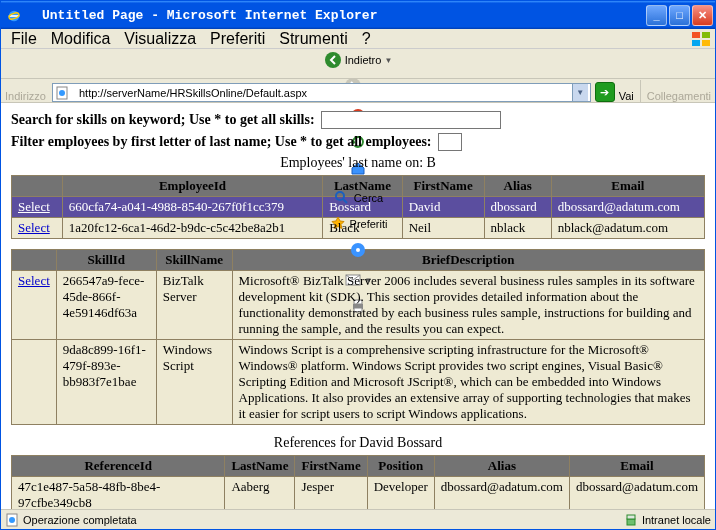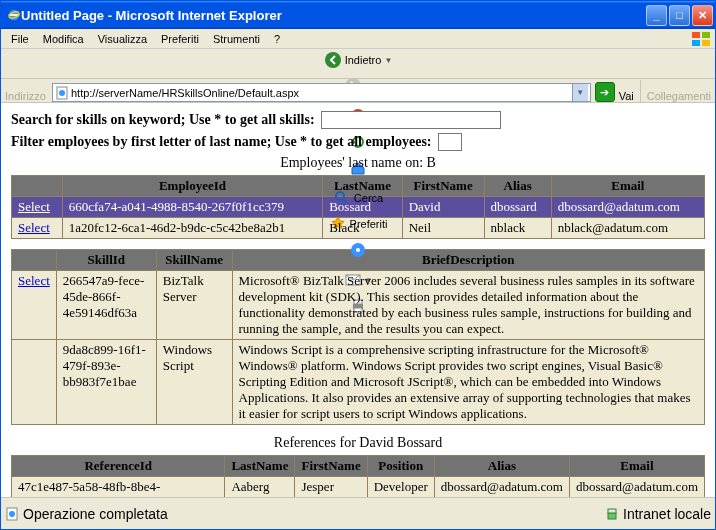--- a/index.html
+++ b/index.html
@@ -1,23 +1,23 @@
 <!DOCTYPE html>
 <html><head>
 <meta charset="utf-8">
 <style>
 * { box-sizing: border-box; margin: 0; padding: 0; }
 body { font-family: Tahoma, Arial, sans-serif; font-size: 11px; background: #fff; width: 716px; height: 530px; overflow: hidden; border: 1px solid #0054e3; position: relative; }
 .titlebar { background: linear-gradient(to bottom, #3a93ff 0%, #0054e3 8%, #0054e3 92%, #003db1 100%); height: 28px; display: flex; align-items: center; padding: 0 2px 0 6px; color: #fff; font-weight: bold; font-size: 13px; }
-.titlebar .title { flex: 1; display: flex; align-items: flex-start; gap: 0; }
+.titlebar .title { flex: 1; display: flex; align-items: flex-end; gap: 21px; font-family: Liberation Mono, monospace; }
 .titlebar .wbtns { display: flex; gap: 2px; }
 .wbtn { width: 21px; height: 21px; border-radius: 3px; display: flex; align-items: center; justify-content: center; color: #fff; font-size: 11px; font-weight: bold; font-family: Arial; border: 1px solid rgba(255,255,255,.5); }
 .wbtn.min, .wbtn.max { background: linear-gradient(#6fa8ff,#2b71d8); }
 .wbtn.close { background: linear-gradient(#f79085,#d83b1e); }
-.menubar { background: #ece9d8; height: 20px; display: flex; align-items: center; padding: 0 4px; font-size: 11px; gap: 2px; border-bottom: 1px solid #ccc; position: relative; }
+.menubar { background: #ece9d8; height: 20px; display: flex; align-items: center; padding: 0 4px; font-size: 16px; gap: 2px; border-bottom: 1px solid #ccc; position: relative; }
 .menubar .mitem { padding: 1px 6px; cursor: default; }
 .winlogo { position: absolute; right: 4px; top: 2px; width: 20px; height: 16px; }
 .toolbar { background: #ece9d8; height: 30px; display: flex; align-items: center; padding: 0 4px; gap: 4px; border-bottom: 1px solid #c8c6b8; flex-direction: column; }
 .tbtn { display: flex; align-items: center; gap: 3px; padding: 2px 4px; cursor: default; font-size: 11px; }
 .tbtn.disabled { color: #aca899; }
 .sep { width: 1px; height: 22px; background: #c8c6b8; margin: 0 2px; }
 .tbicn { width: 18px; height: 18px; display: inline-block; }
 .addressbar { background: #ece9d8; height: 24px; display: flex; align-items: flex-end; padding: 0 4px; gap: 4px; border-bottom: 1px solid #c8c6b8; }
 .addressbar .lbl { color: #aca899; margin-right: 2px; }
 .addrinput { flex: 1; height: 19px; background: #fff; border: 1px solid #7f9db9; display: flex; align-items: center; padding: 0 2px; font-size: 11px; position: relative; }
@@ -30,21 +30,21 @@
 .tinyinput { border: 1px solid #767676; height: 18px; width: 24px; background: #fff; }
 .wideinput { border: 1px solid #767676; height: 18px; width: 180px; background: #fff; }
 .caption { text-align: center; margin: 2px 0 4px 0; }
 .gv { border-collapse: collapse; width: 100%; font-size: 13px; margin-bottom: 10px; }
 .gv th { background: #737373; border: 1px solid #8e8061; padding: 2px 6px; font-weight: bold; text-align: center; white-space: nowrap; }
 .gv td { border: 1px solid #8e8061; padding: 2px 6px; vertical-align: top; }
 .gv tr.row td { background: #eeead3; }
 .gv tr.sel td { background: #5b4e9f; color: #fff; }
 .gv tr.sel td a { color: #fff; }
 .gv a { color: #0000cc; text-decoration: underline; }
-.statusbar { position: absolute; bottom: 0; left: 0; right: 0; height: 32px; background: #ece9d8; border-top: 1px solid #c8c6b8; display: flex; align-items: center; padding: 0 4px; font-size: 14px; justify-content: space-between; }
+.statusbar { position: absolute; bottom: 0; left: 0; right: 0; height: 20px; background: #ece9d8; border-top: 1px solid #c8c6b8; display: flex; align-items: center; padding: 0 4px; font-size: 11px; justify-content: space-between; }
 .statusbar .sseg { display: flex; align-items: center; gap: 4px; }
 .ieicon { width: 14px; height: 14px; }
 .pageicon { width: 14px; height: 14px; }
 </style>
 </head>
 <body>
 
 <div class="titlebar">
   <div class="title">
     <svg class="ieicon" viewBox="0 0 16 16">
@@ -147,21 +147,21 @@
     </div>
 </div>
 
 <div class="addressbar">
   <span class="lbl">Indirizzo</span>
   <div class="addrinput">
     <svg class="pageicon" viewBox="0 0 14 14">
         <rect x="2" y="1" width="10" height="12" fill="#fff" stroke="#888"></rect>
         <circle cx="7" cy="7" r="3" fill="#3399ff"></circle>
       </svg>
-    <span style="flex:1;padding:0 2px">http://serverName/HRSkillsOnline/Default.aspx</span>
+    <span style="flex:1;padding:0 10px">http://serverName/HRSkillsOnline/Default.aspx</span>
     <div class="addrdd">▼</div>
   </div>
   <div class="gobtn">➔</div>
   <span>Vai</span>
   <div class="sep"></div>
   <span class="links">Collegamenti</span>
 </div>
 
 <div class="content">
   <div class="filterline">

